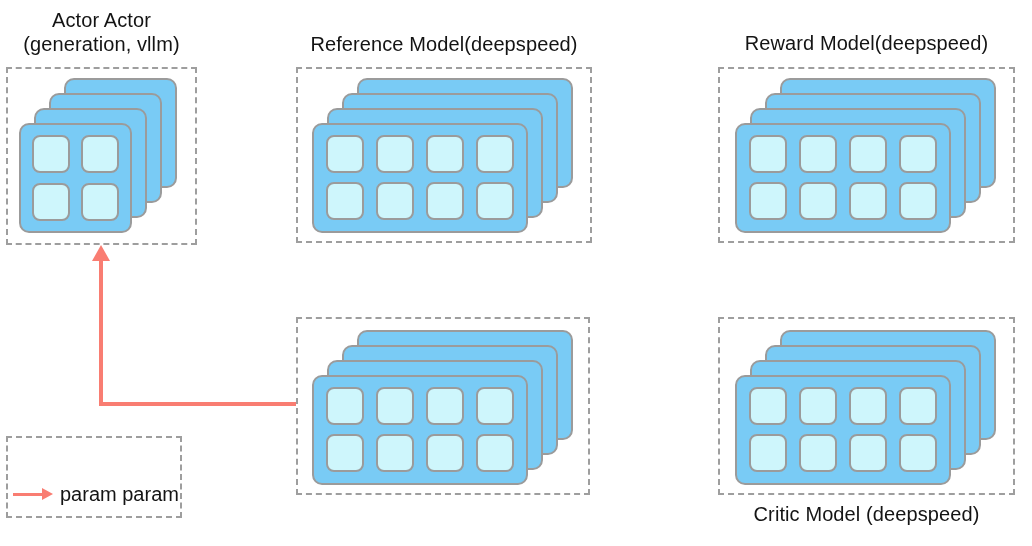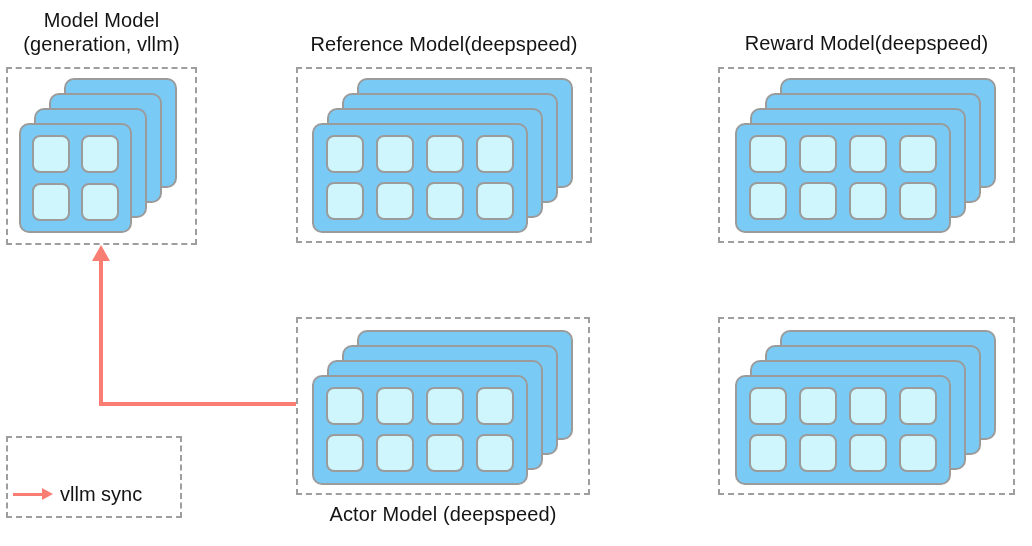--- a/index.html
+++ b/index.html
@@ -98,21 +98,21 @@
   #legend-arrow-head { left: 42px; top: 488px; }
   #legend-label      { position: absolute; left: 60px; top: 483px;
                        font-size: 20px; color: var(--text, #141414); }
 </style>
 </head>
 <body>
 
 <div class="canvas">
 
   <div class="node-title" id="t-actor-vllm">
-    <div>Model Model</div>
+    <div>Actor Actor</div>
     <div>(generation, vllm)</div>
   </div>
   <div class="dashed-box" id="b-actor-vllm"></div>
   <div class="stack small" id="s-actor-vllm">
       <div class="card" style="left: 45px; top: 0px;"></div>
       <div class="card" style="left: 30px; top: 15px;"></div>
       <div class="card" style="left: 15px; top: 30px;"></div>
       <div class="card" style="left: 0px; top: 45px;">
         <div class="chip-grid cols-2">
           <div class="chip"></div>
@@ -174,43 +174,43 @@
           <div class="chip"></div>
           <div class="chip"></div>
           <div class="chip"></div>
           <div class="chip"></div>
           <div class="chip"></div>
           <div class="chip"></div>
           <div class="chip"></div>
         </div>
       </div>
     </div>
-  <div class="node-title" id="t-actor-ds">Actor Model (deepspeed)</div>
 
   <div class="dashed-box" id="b-critic"></div>
   <div class="stack" id="s-critic">
       <div class="card" style="left: 45px; top: 0px;"></div>
       <div class="card" style="left: 30px; top: 15px;"></div>
       <div class="card" style="left: 15px; top: 30px;"></div>
       <div class="card" style="left: 0px; top: 45px;">
         <div class="chip-grid cols-4">
           <div class="chip"></div>
           <div class="chip"></div>
           <div class="chip"></div>
           <div class="chip"></div>
           <div class="chip"></div>
           <div class="chip"></div>
           <div class="chip"></div>
           <div class="chip"></div>
         </div>
       </div>
     </div>
+  <div class="node-title" id="t-critic">Critic Model (deepspeed)</div>
 
   <div class="arrow-seg" id="arrow-h"></div>
   <div class="arrow-seg" id="arrow-v"></div>
   <div class="arrow-head-up" id="arrow-head"></div>
 
   <div class="dashed-box" id="legend-box"></div>
   <div class="arrow-seg" id="legend-arrow-line"></div>
   <div class="arrow-head-right" id="legend-arrow-head"></div>
-  <div id="legend-label">vllm sync</div>
+  <div id="legend-label">param param</div>
 
 </div>
 
 </body></html>

